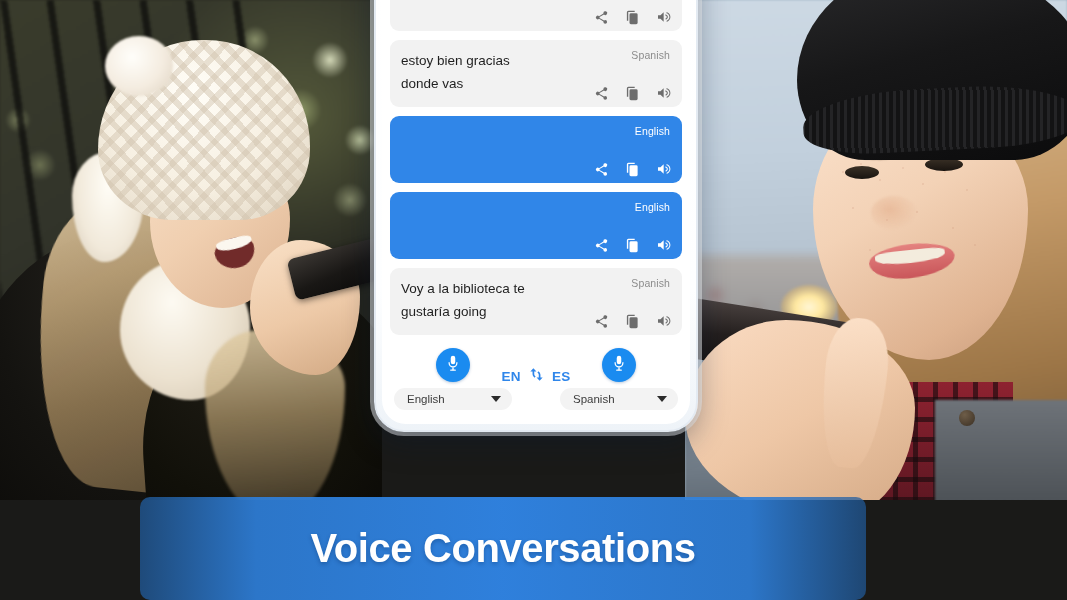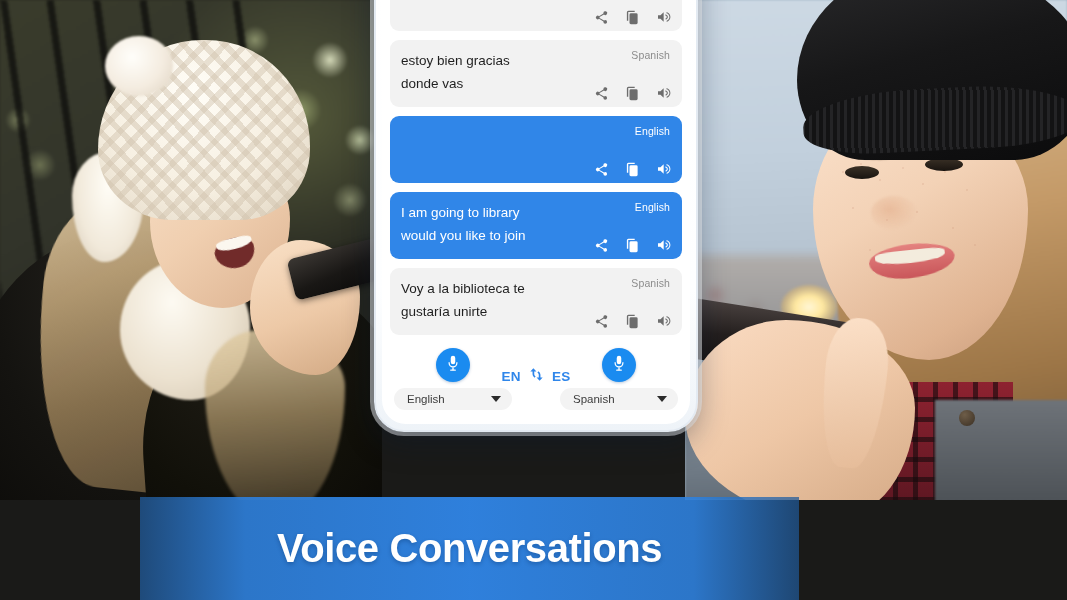--- a/index.html
+++ b/index.html
@@ -269,28 +269,28 @@
   .dd{
     width:118px;height:22px;border-radius:11px;background:#f3f3f3;
     display:flex;align-items:center;justify-content:space-between;
     padding:0 11px 0 13px;box-sizing:border-box;
   }
   .dd span{font-size:11.5px;color:#3c3c3c;}
   .caret{width:0;height:0;border-left:5px solid transparent;border-right:5px solid transparent;border-top:6px solid #2b2b2b;}
 
   
   .banner{
-    position:absolute;left:140px;top:497px;width:659px;height:103px;
+    position:absolute;left:140px;top:497px;width:726px;height:103px;
     background:linear-gradient(90deg,
       rgba(32,88,150,.78) 0%,
       rgba(46,128,220,.90) 16%,
       rgba(48,134,232,.94) 50%,
       rgba(46,128,220,.90) 84%,
       rgba(32,88,150,.72) 100%);
-    display:flex;flex-direction:column;align-items:center;justify-content:center;gap:1px;
+    display:flex;flex-direction:column;align-items:center;justify-content:center;gap:1px;border-radius:10px;
   }
   .banner h1{
     margin:0;font-size:40px;font-weight:800;color:#ffffff;letter-spacing:-.4px;
     text-shadow:0 2px 4px rgba(0,40,90,.32);
   }
   .banner h2{
     margin:0;font-size:26px;font-weight:700;color:#ffe70f;letter-spacing:-.2px;
     text-shadow:0 1px 3px rgba(0,40,90,.28);
   }
 </style>
@@ -417,22 +417,20 @@
                   <path class="ic" d="M3 9.5v5h3.7L11.5 19V5L6.7 9.5H3z"></path>
                   <path class="ic" d="M14.6 8.1a.85.85 0 0 0-.1 1.7c1 .4 1.6 1.2 1.6 2.2s-.6 1.8-1.6 2.2a.85.85 0 0 0 .4 1.6c1.7-.6 2.9-2.1 2.9-3.8s-1.2-3.3-2.9-3.8a.85.85 0 0 0-.3-.1z"></path>
                   <path class="ic" d="M16.4 4.9a.8.8 0 0 0-.3 1.6c2.4.9 4 3 4 5.5s-1.6 4.6-4 5.5a.8.8 0 0 0 .5 1.5c3-1.1 5-3.8 5-7s-2-5.9-5-7a.8.8 0 0 0-.2 0z"></path>
                 </svg>
               </span>
           </div>
         </div>
 
         <div class="card blue">
           <div class="card-lang">English</div>
-          <div class="card-text">I am going to library
-would you like to join</div>
           <div class="card-actions">
             <span>
                 <svg width="15" height="15" viewBox="0 0 24 24">
                   <path class="ic" d="M18 16.08a2.9 2.9 0 0 0-1.96.77L8.91 12.7c.05-.23.09-.46.09-.7s-.04-.47-.09-.7l7.05-4.11A2.99 2.99 0 1 0 15 5c0 .24.04.47.09.7L8.04 9.81a3 3 0 1 0 0 4.38l7.12 4.16c-.05.21-.08.43-.08.65a2.92 2.92 0 1 0 2.92-2.92z"></path>
                 </svg>
               </span>
             <span>
                 <svg width="15" height="15" viewBox="0 0 24 24">
                   <path class="ic" d="M15.5 1H5.5A2.5 2.5 0 0 0 3 3.5V17h2.2V3.5c0-.17.13-.3.3-.3h10V1z"></path>
                   <rect class="ic" x="7.2" y="5.2" width="13" height="17.6" rx="2.3"></rect>
@@ -444,21 +442,21 @@
                   <path class="ic" d="M14.6 8.1a.85.85 0 0 0-.1 1.7c1 .4 1.6 1.2 1.6 2.2s-.6 1.8-1.6 2.2a.85.85 0 0 0 .4 1.6c1.7-.6 2.9-2.1 2.9-3.8s-1.2-3.3-2.9-3.8a.85.85 0 0 0-.3-.1z"></path>
                   <path class="ic" d="M16.4 4.9a.8.8 0 0 0-.3 1.6c2.4.9 4 3 4 5.5s-1.6 4.6-4 5.5a.8.8 0 0 0 .5 1.5c3-1.1 5-3.8 5-7s-2-5.9-5-7a.8.8 0 0 0-.2 0z"></path>
                 </svg>
               </span>
           </div>
         </div>
 
         <div class="card gray">
           <div class="card-lang">Spanish</div>
           <div class="card-text">Voy a la biblioteca te
-gustaría unirte</div>
+gustaría going</div>
           <div class="card-actions">
             <span>
                 <svg width="15" height="15" viewBox="0 0 24 24">
                   <path class="ic" d="M18 16.08a2.9 2.9 0 0 0-1.96.77L8.91 12.7c.05-.23.09-.46.09-.7s-.04-.47-.09-.7l7.05-4.11A2.99 2.99 0 1 0 15 5c0 .24.04.47.09.7L8.04 9.81a3 3 0 1 0 0 4.38l7.12 4.16c-.05.21-.08.43-.08.65a2.92 2.92 0 1 0 2.92-2.92z"></path>
                 </svg>
               </span>
             <span>
                 <svg width="15" height="15" viewBox="0 0 24 24">
                   <path class="ic" d="M15.5 1H5.5A2.5 2.5 0 0 0 3 3.5V17h2.2V3.5c0-.17.13-.3.3-.3h10V1z"></path>
                   <rect class="ic" x="7.2" y="5.2" width="13" height="17.6" rx="2.3"></rect>

